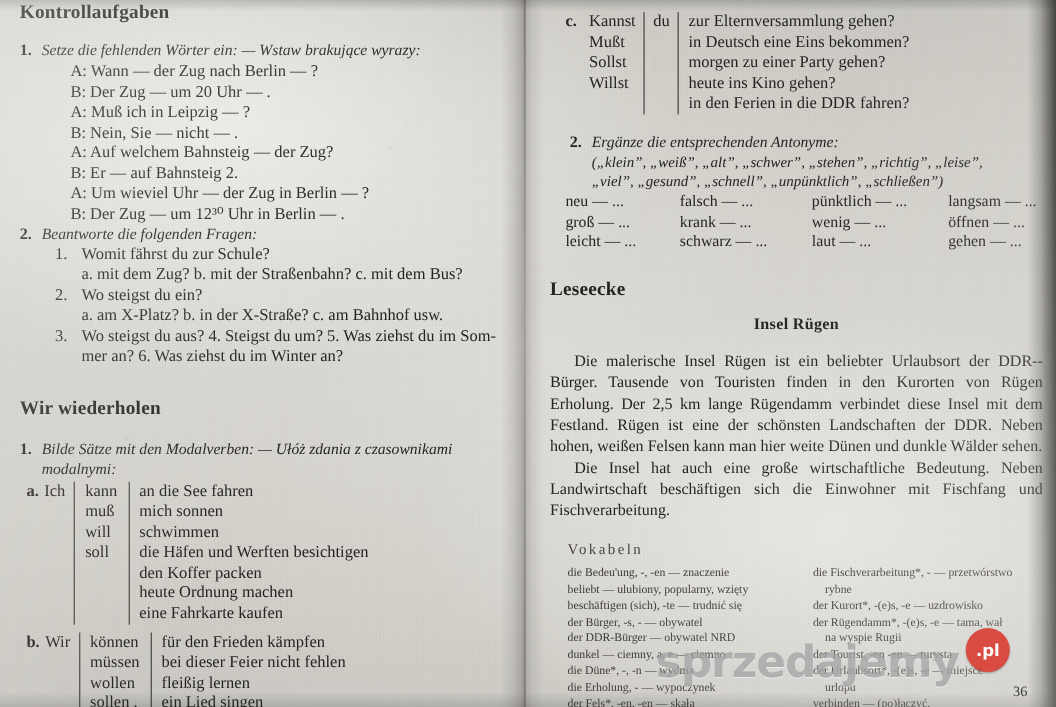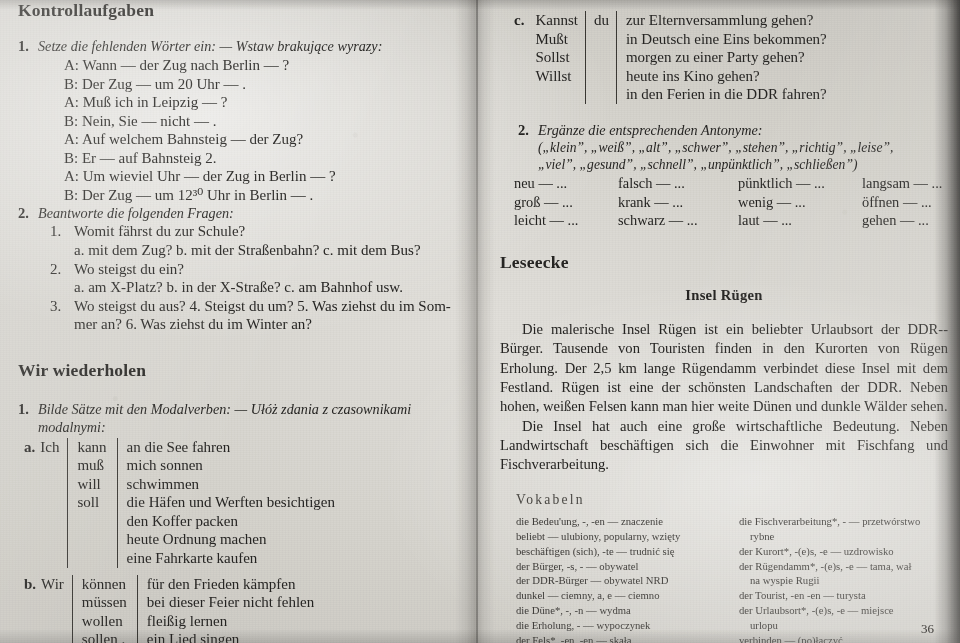--- a/index.html
+++ b/index.html
@@ -425,15 +425,19 @@
   </div>
 
   <div id="gutter"></div>
   <div id="gutter-line"></div>
   <div id="right-edge"></div>
   <div id="top-shadow"></div>
   <div id="bottom-shadow"></div>
   <div id="grain"></div>
   <div id="ink-soften"></div>
 
+  <div id="watermark">
+    <div id="wm-text">sprzedajemy</div>
+    <div id="wm-badge">.pl</div>
+  </div>
 
   <div class="page-num">36</div>
 </div>
 
 </body></html>

